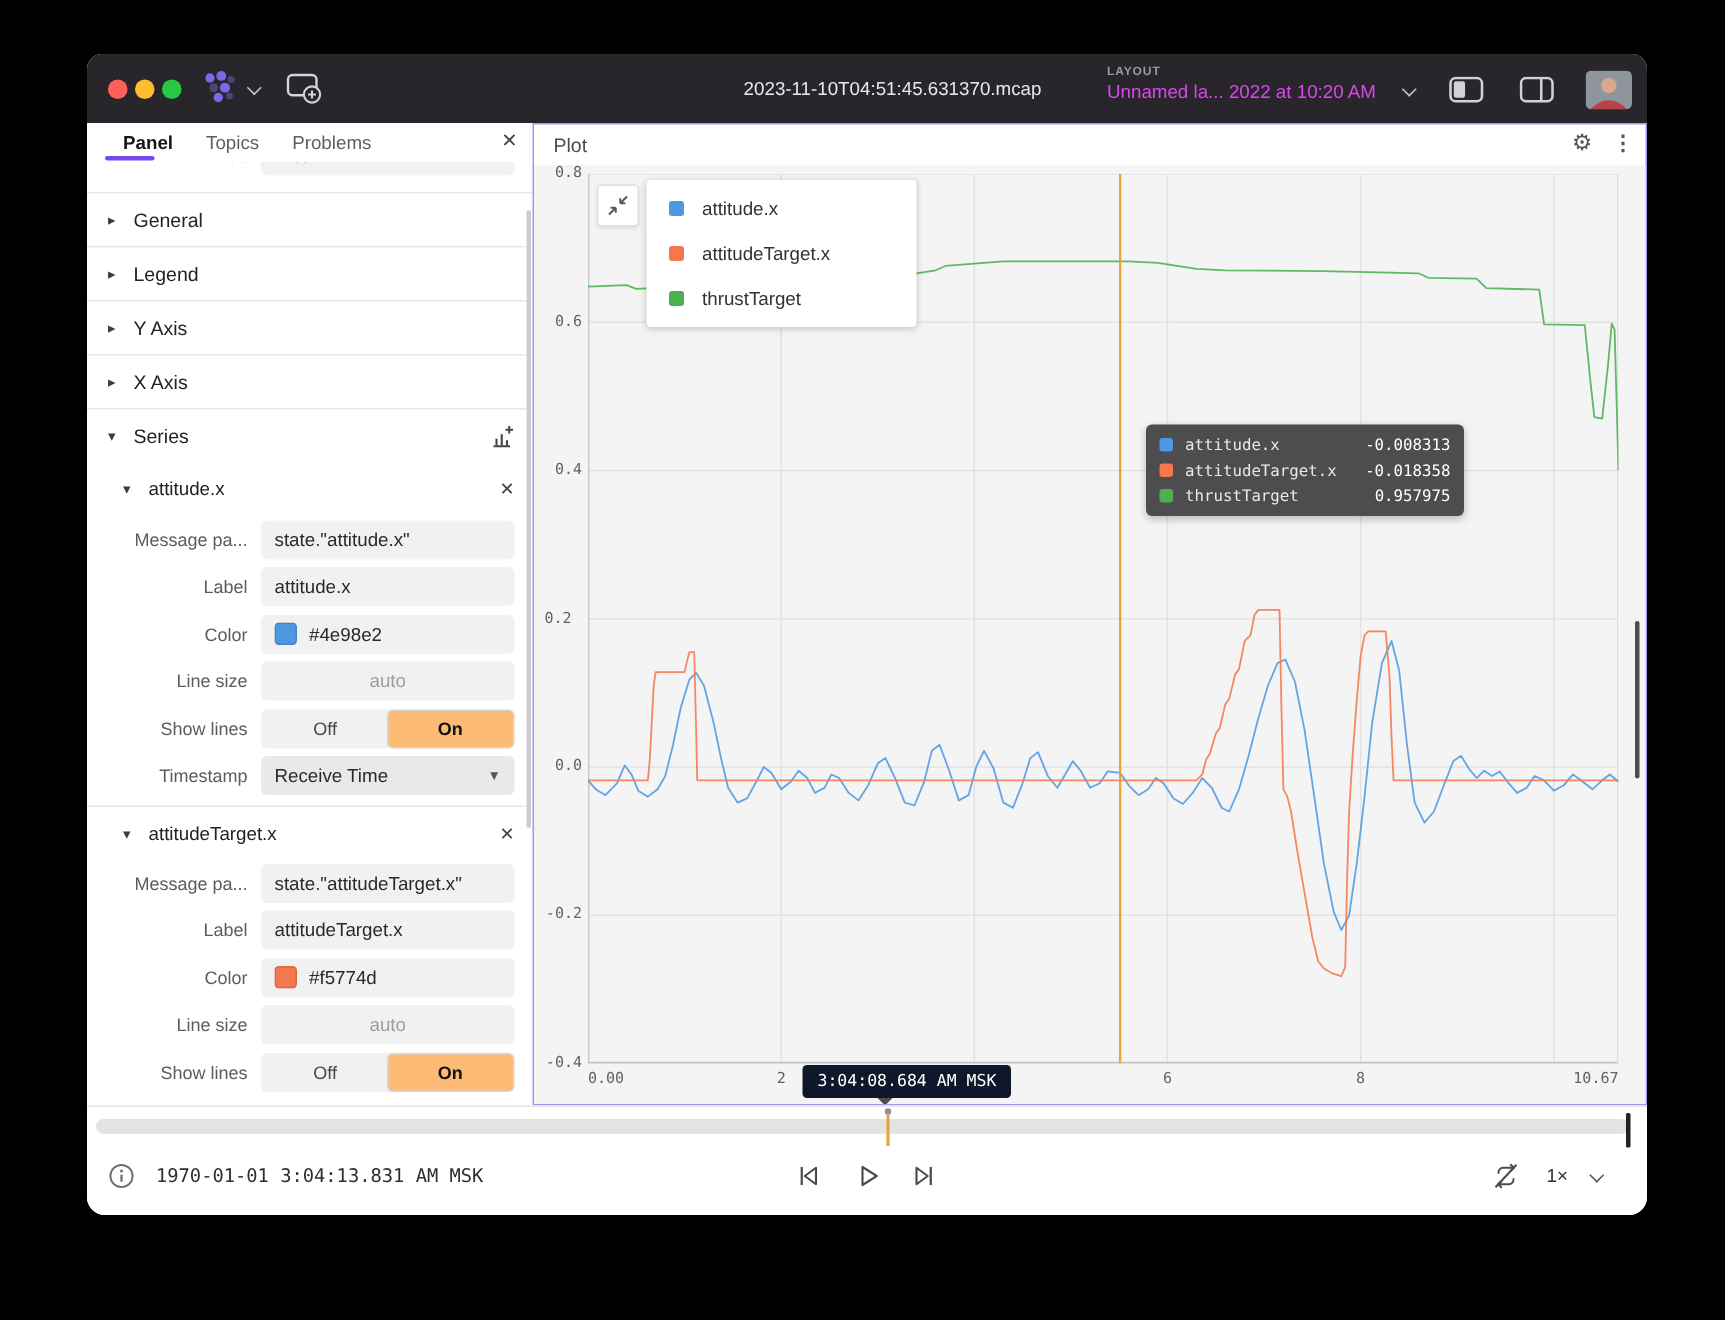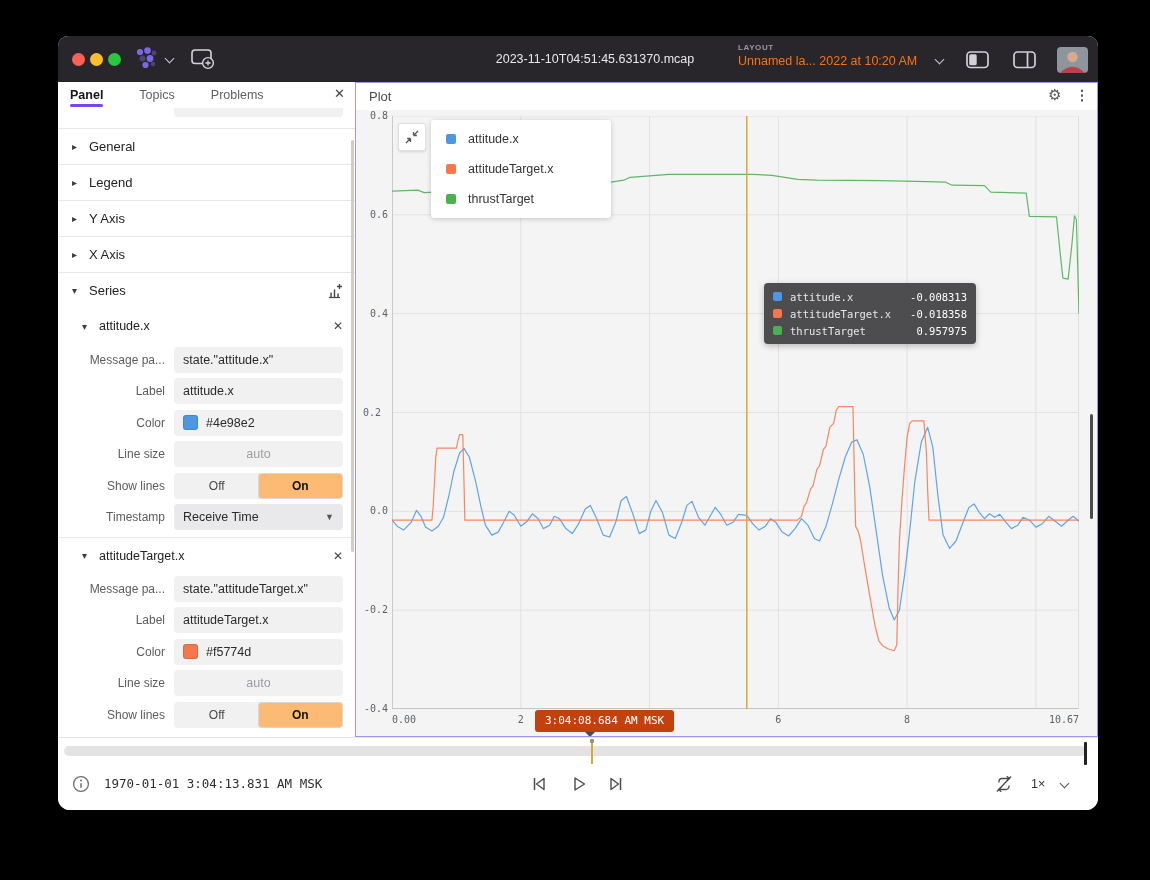--- a/index.html
+++ b/index.html
@@ -8,27 +8,27 @@
 
   .window { position:absolute; left:58px; top:36px; width:1040px; height:774px; background:#fff;
             border-radius:10px 10px 12px 12px; overflow:hidden; box-shadow:0 18px 50px rgba(0,0,0,.65); }
 
   
   .titlebar { position:absolute; left:0; top:0; width:1040px; height:46px; background:#29262b; }
   .traffic { position:absolute; top:17px; width:13px; height:13px; border-radius:50%; }
   .fname { position:absolute; top:16px; left:537px; transform:translateX(-50%); color:#e9e6ec; font-size:12.5px; white-space:nowrap; }
   .layout-sel { position:absolute; left:680px; top:7px; width:210px; cursor:default; }
   .layout-cap { font-size:8px; letter-spacing:.6px; color:#9b96a1; font-weight:600; }
-  .layout-name { font-size:12.5px; color:#f97316; margin-top:2px; white-space:nowrap; }
+  .layout-name { font-size:12.5px; color:#d946ef; margin-top:2px; white-space:nowrap; }
   .chev { display:inline-block; width:7px; height:7px; border-right:1.6px solid #c9c5cf; border-bottom:1.6px solid #c9c5cf; transform:rotate(45deg); }
   .tb-icon { position:absolute; top:15px; }
 
   
   .sidebar { position:absolute; left:0; top:46px; width:297px; height:655px; background:#fff; overflow:hidden; }
-  .tabbar { position:absolute; left:0; top:0; width:297px; height:26px; display:flex; align-items:center; gap:36px; padding-left:12px; }
+  .tabbar { position:absolute; left:0; top:0; width:297px; height:26px; display:flex; align-items:center; gap:22px; padding-left:24px; }
   .tab { font-size:12.5px; color:#5f5f5f; }
   .tab.active { color:#151515; font-weight:700; }
   .tab-underline { position:absolute; left:12px; top:22px; width:33px; height:3px; background:#7647ee; border-radius:2px; }
   .tab-close { position:absolute; right:10px; top:4px; font-size:13px; color:#444; }
 
   .section-row { position:absolute; left:0; width:297px; height:36px; display:flex; align-items:center; padding-left:14px; border-top:1px solid #e7e7e7; background:#fff; }
   .tri { font-size:10px; color:#3c3c3c; margin-right:8px; width:9px; }
   .sec-label { font-size:13px; color:#222; }
   .sec-action { position:absolute; right:12px; top:10px; }
 
@@ -60,21 +60,21 @@
   .legend-card { position:absolute; left:75px; top:10px; width:180px; background:#fff; border-radius:3px; box-shadow:0 1px 5px rgba(0,0,0,.2); padding:4px 0; z-index:4; }
   .lg-row { display:flex; align-items:center; height:30px; padding:0 15px; font-size:12.5px; color:#333; }
   .lg-swatch { width:10px; height:10px; border-radius:2px; margin-right:12px; flex:none; }
 
   .chart-tooltip { position:absolute; left:408px; top:173px; width:212px; background:#4d4d50; border-radius:4px; padding:5px 9px; font-family:"DejaVu Sans Mono",monospace; font-size:10.5px; color:#e8e8e8; z-index:5; box-shadow:0 2px 6px rgba(0,0,0,.25); }
   .tt-row { display:flex; align-items:center; height:17px; }
   .tt-swatch { width:9px; height:9px; border-radius:2px; margin-right:8px; flex:none; }
   .tt-label { flex:1; }
   .tt-value { font-weight:400; color:#fff; }
 
-  .time-tooltip { position:absolute; left:179px; top:600px; background:#c2410c; color:#fff; font-family:"DejaVu Sans Mono",monospace; font-size:11px; padding:4px 10px 5px; border-radius:3px; z-index:6; white-space:nowrap; }
+  .time-tooltip { position:absolute; left:179px; top:600px; background:#0f172a; color:#fff; font-family:"DejaVu Sans Mono",monospace; font-size:11px; padding:4px 10px 5px; border-radius:3px; z-index:6; white-space:nowrap; }
   .time-tooltip::after { content:""; position:absolute; left:50px; top:100%; border:5px solid transparent; border-top-color:#4d4d50; }
   .plot-scrollbar { position:absolute; left:734px; top:304px; width:3px; height:105px; background:#4c4c4c; border-radius:2px; z-index:7; }
 
   
   .playback { position:absolute; left:0; top:701px; width:1040px; height:73px; background:#fff; border-top:1px solid #e4e4e4; }
   .scrub-track { position:absolute; left:6px; top:8px; width:1022px; height:10px; background:#e3e3e3; border-radius:5px; }
   .scrub-marker { position:absolute; top:1px; width:6px; height:26px; }
   .scrub-dot { position:absolute; left:0; top:0; width:4px; height:4px; background:#8f8f8f; border-radius:1px; }
   .scrub-line { position:absolute; left:1px; top:4px; width:2.5px; height:21px; background:#e0a43a; }
   .scrub-end { position:absolute; left:1026px; top:4px; width:3px; height:23px; background:#222; border-radius:1px; }

